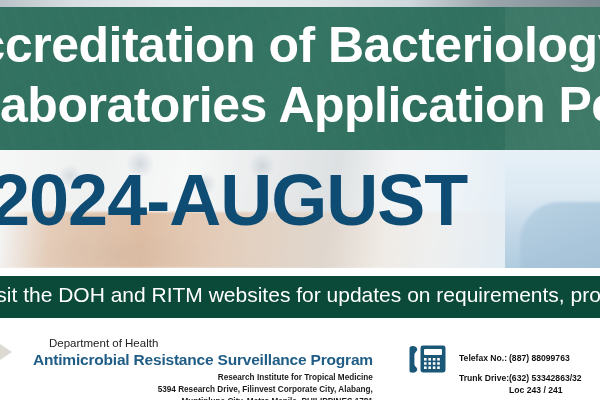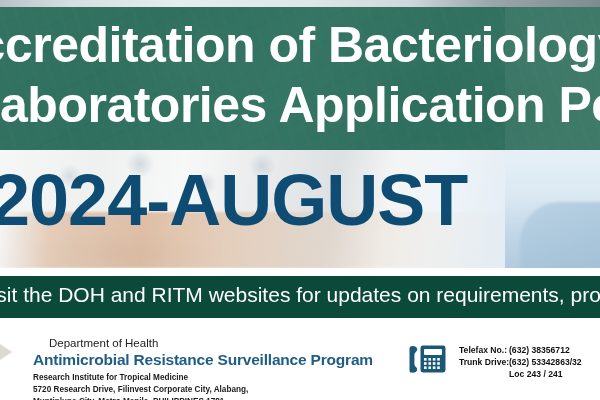--- a/index.html
+++ b/index.html
@@ -138,33 +138,34 @@
     font-family:"Liberation Sans", sans-serif;
     padding-left:16px;
   }
   .prog{
     font-size:15.5px;font-weight:bold;color:#1f5d86;line-height:1.2;margin:1px 0 2px 0;
     letter-spacing:-0.2px;font-family:"Liberation Sans", sans-serif;
   }
   .addr{
     font-size:8.2px;font-weight:bold;color:#1b1b1b;line-height:1.45;margin:0;
     font-family:"Liberation Sans", sans-serif;
+    text-align:right;
   }
 
   .phone-icon{
     position:absolute;left:409px;top:343px;width:38px;height:32px;
   }
   .contact{
     position:absolute;left:459px;top:344px;white-space:nowrap;
   }
   .contact-row{
     font-size:8.6px;font-weight:bold;color:#111111;line-height:1.42;
     font-family:"Liberation Sans", sans-serif;
   }
-  .contact-label{display:inline-block;width:50px;}
+  .contact-label{display:inline-block;width:50px;margin-top:8px;}
   .contact-loc{
     font-size:8.6px;font-weight:bold;color:#111111;line-height:1.42;
     padding-left:50px;font-family:"Liberation Sans", sans-serif;
   }
 </style>
 </head>
 <body>
 
 <div class="poster">
 
@@ -199,21 +200,21 @@
   <svg class="doh-mark" viewBox="0 0 34 28">
     <polygon points="0,4 14,14 0,24" fill="#e8e6df"></polygon>
     <polygon points="12,6 24,14 12,22" fill="#dcdad2"></polygon>
     <polygon points="2,9 11,14 2,19" fill="#b9c3cc"></polygon>
   </svg>
 
   <div class="footer-id">
     <div class="dept">Department of Health</div>
     <div class="prog">Antimicrobial Resistance Surveillance Program</div>
     <div class="addr">Research Institute for Tropical Medicine</div>
-    <div class="addr">5720 Research Drive, Filinvest Corporate City, Alabang,</div>
+    <div class="addr">5394 Research Drive, Filinvest Corporate City, Alabang,</div>
     <div class="addr">Muntinlupa City, Metro Manila, PHILIPPINES 1781</div>
   </div>
 
   <svg class="phone-icon" viewBox="0 0 38 32">
     <g fill="#1b5878">
       <path d="M2.5 3.2c3.0-0.4 5.0 0.6 5.6 2.3 0.5 1.5-0.4 2.6-1.3 3.5-0.9 0.9-1.4 1.9-1.4 3.4 0 2.6 0 5.4 0 8.0 0 1.5 0.5 2.5 1.4 3.4 0.9 0.9 1.8 2.0 1.3 3.5-0.6 1.7-2.6 2.7-5.6 2.3-1.4-0.2-2.0-1.0-2.0-2.4V5.6c0-1.4 0.6-2.2 2.0-2.4z"></path>
       <rect x="11.5" y="2.5" width="25" height="27" rx="2.4"></rect>
     </g>
     <rect x="15" y="6" width="18" height="6" rx="1" fill="#ffffff"></rect>
     <g fill="#ffffff">
@@ -227,21 +228,21 @@
       <rect x="28.2" y="19.2" width="2.6" height="2.6"></rect>
       <rect x="15" y="23.4" width="2.6" height="2.6"></rect>
       <rect x="19.4" y="23.4" width="2.6" height="2.6"></rect>
       <rect x="23.8" y="23.4" width="2.6" height="2.6"></rect>
       <rect x="28.2" y="23.4" width="2.6" height="2.6"></rect>
     </g>
   </svg>
 
   <div class="contact">
     <div class="contact-row">
-      <span class="contact-label">Telefax No.:</span><span>(632) 38356712</span>
+      <span class="contact-label">Telefax No.:</span><span>(887) 88099763</span>
     </div>
     <div class="contact-row">
       <span class="contact-label">Trunk Drive:</span><span>(632) 53342863/32</span>
     </div>
     <div class="contact-loc">Loc 243 / 241</div>
   </div>
 
 </div>
 
 </body></html>

